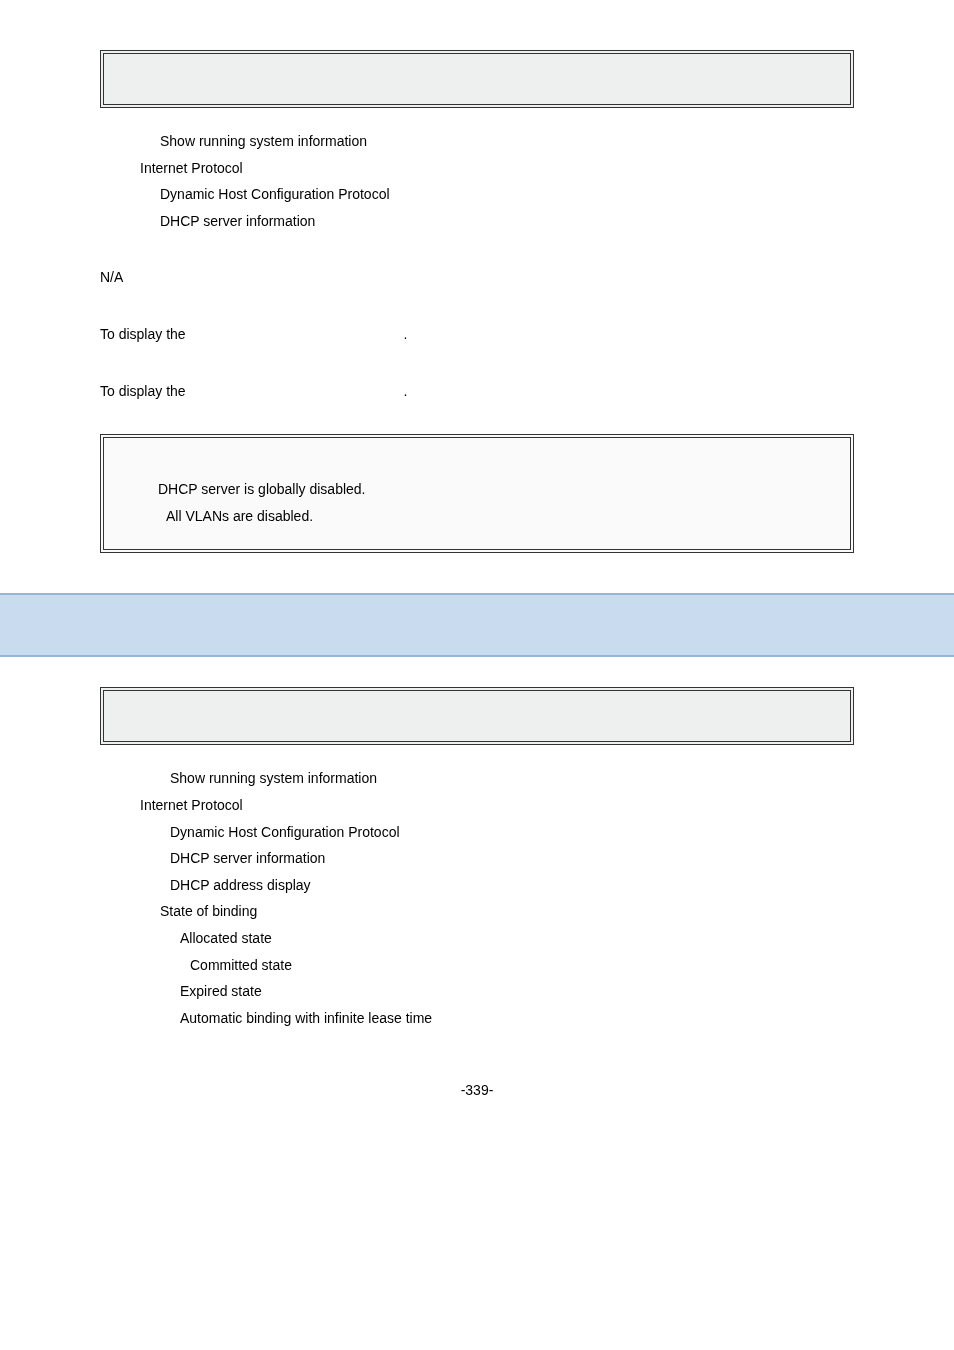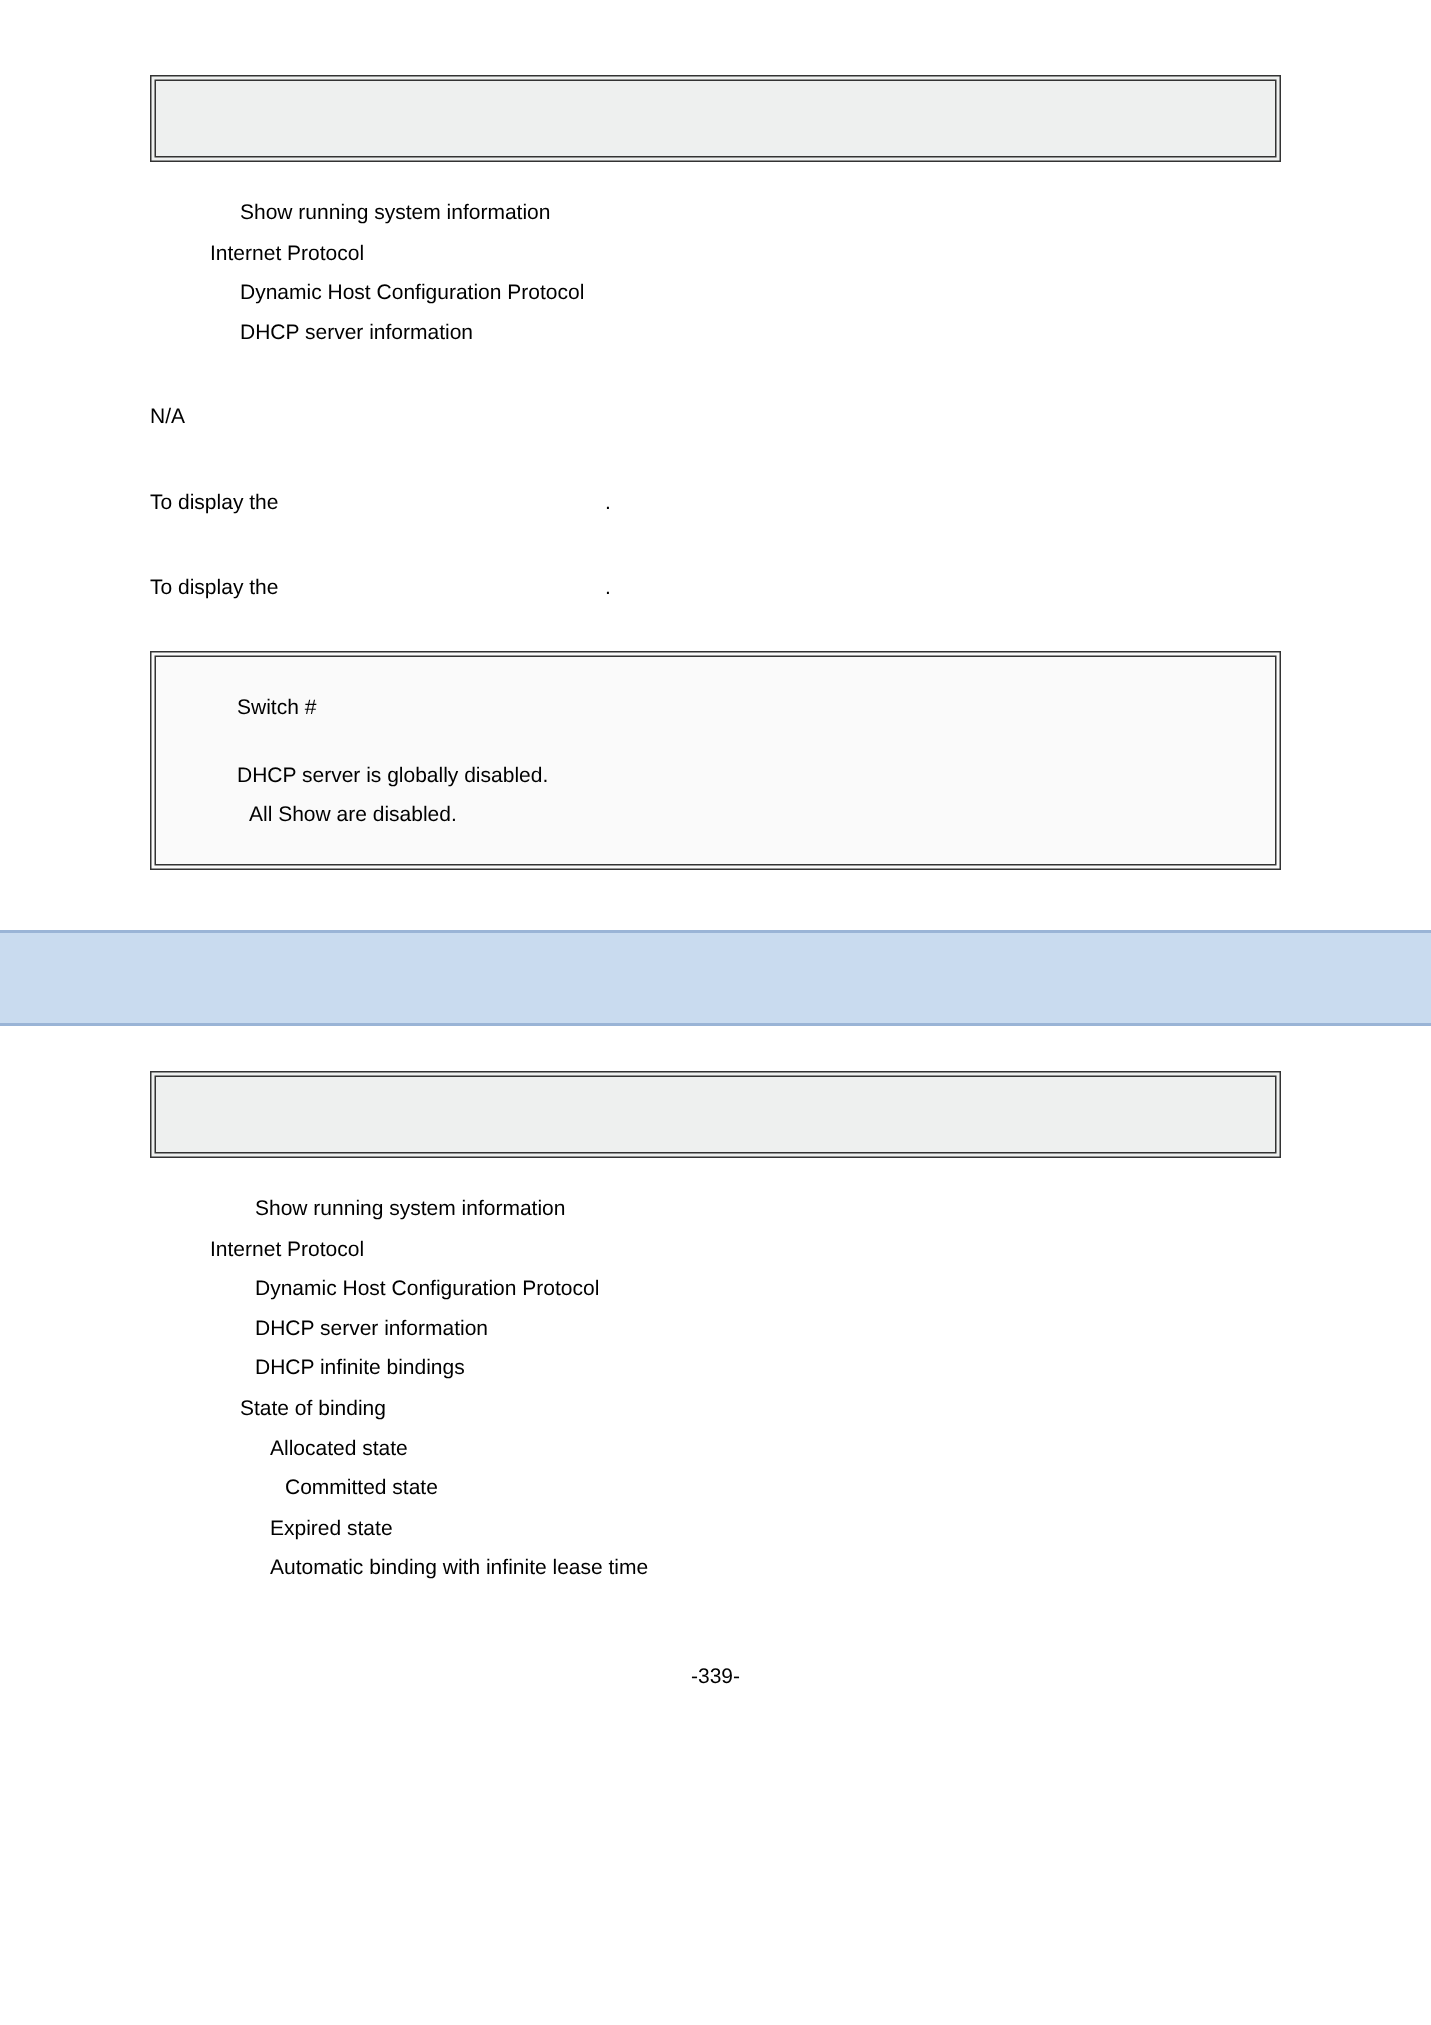--- a/index.html
+++ b/index.html
@@ -80,38 +80,37 @@
     <span>.</span>
   </div>
 
   <div class="para">
     <span>To display the</span>
     <span style="display:inline-block; width:210px;"></span>
     <span>.</span>
   </div>
 
   <div class="box-dbl output">
-    <div class="line outline1">Switch #</div>
     <div style="height:18px;"></div>
     <div class="line outline1">DHCP server is globally disabled.</div>
-    <div class="line outline3">All Show are disabled.</div>
+    <div class="line outline3">All VLANs are disabled.</div>
   </div>
 
   <div class="section-banner"></div>
 
   <div class="box-dbl">
     <span></span>
   </div>
 
   <div>
     <div class="line ind3">Show running system information</div>
     <div class="line ind1">Internet Protocol</div>
     <div class="line ind3">Dynamic Host Configuration Protocol</div>
     <div class="line ind3">DHCP server information</div>
-    <div class="line ind3">DHCP infinite bindings</div>
+    <div class="line ind3">DHCP address display</div>
     <div class="line ind2">State of binding</div>
     <div class="line ind4">Allocated state</div>
     <div class="line ind5">Committed state</div>
     <div class="line ind4">Expired state</div>
     <div class="line ind4">Automatic binding with infinite lease time</div>
   </div>
 
   <div class="footer">
     <span>-339-</span>
   </div>

